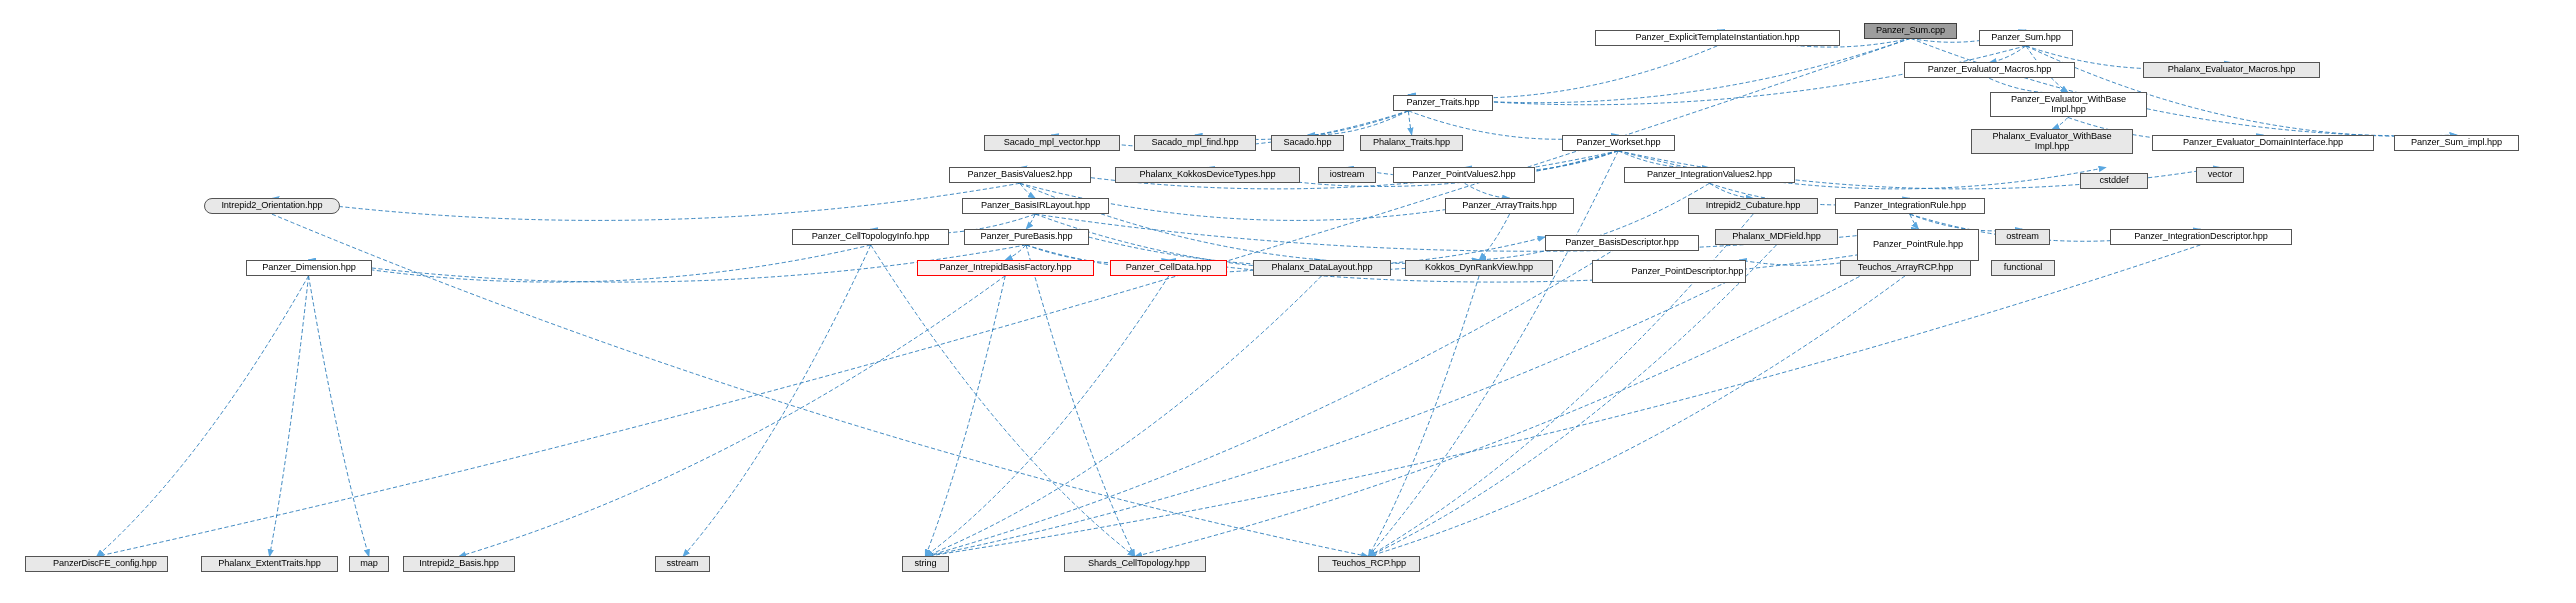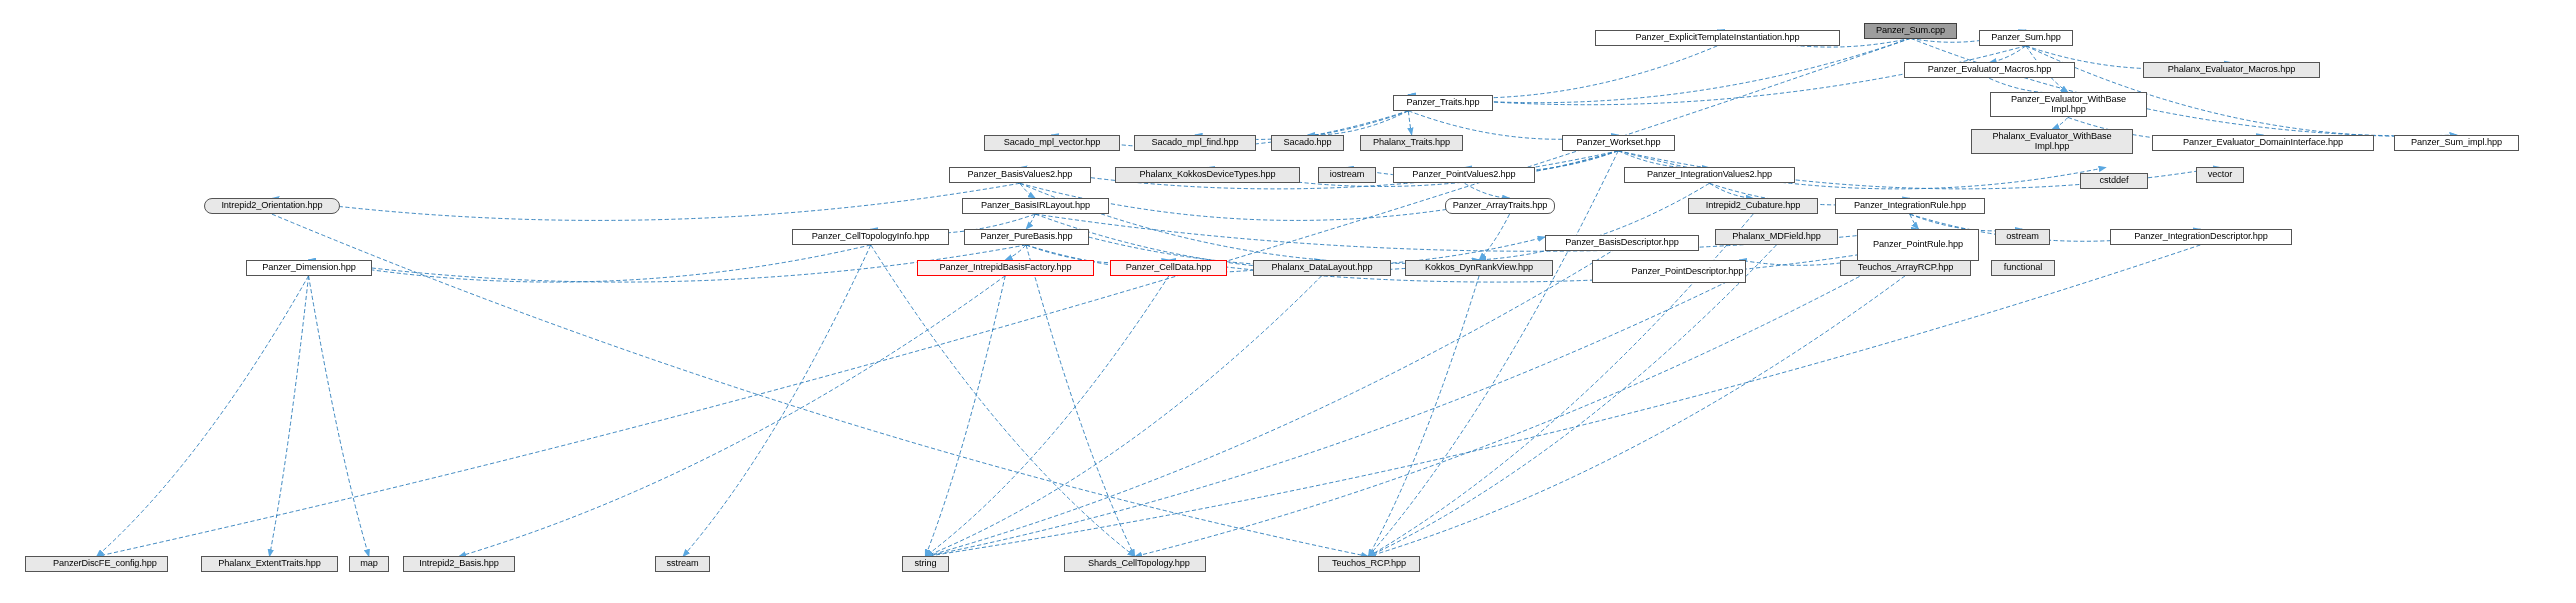--- a/index.html
+++ b/index.html
@@ -134,21 +134,21 @@
       <div class="node" style="left: 1562px; top: 135px; width: 113px; height: 16px; font-size: 9.2px;">Panzer_Workset.hpp</div>
       <div class="node" style="left: 949px; top: 167px; width: 142px; height: 16px; font-size: 9.2px;">Panzer_BasisValues2.hpp</div>
       <div class="node sys" style="left: 1115px; top: 167px; width: 185px; height: 16px; font-size: 9.2px;">Phalanx_KokkosDeviceTypes.hpp</div>
       <div class="node sys" style="left: 1318px; top: 167px; width: 58px; height: 16px; font-size: 9.2px;">iostream</div>
       <div class="node" style="left: 1393px; top: 167px; width: 142px; height: 16px; font-size: 9.2px;">Panzer_PointValues2.hpp</div>
       <div class="node" style="left: 1624px; top: 167px; width: 171px; height: 16px; font-size: 9.2px;">Panzer_IntegrationValues2.hpp</div>
       <div class="node sys" style="left: 2080px; top: 167px; width: 68px; height: 16px; font-size: 9.2px; margin-top: 6px;">cstddef</div>
       <div class="node sys" style="left: 2196px; top: 167px; width: 48px; height: 16px; font-size: 9.2px;">vector</div>
       <div class="node sys" style="left: 204px; top: 198px; width: 136px; height: 16px; font-size: 9.2px; border-radius: 8px;">Intrepid2_Orientation.hpp</div>
       <div class="node" style="left: 962px; top: 198px; width: 147px; height: 16px; font-size: 9.2px;">Panzer_BasisIRLayout.hpp</div>
-      <div class="node" style="left: 1445px; top: 198px; width: 110px; height: 16px; font-size: 9.2px; border-radius: 7px;">Panzer_ArrayTraits.hpp</div>
+      <div class="node" style="left: 1445px; top: 198px; width: 129px; height: 16px; font-size: 9.2px;">Panzer_ArrayTraits.hpp</div>
       <div class="node sys" style="left: 1688px; top: 198px; width: 130px; height: 16px; font-size: 9.2px;">Intrepid2_Cubature.hpp</div>
       <div class="node" style="left: 1835px; top: 198px; width: 150px; height: 16px; font-size: 9.2px;">Panzer_IntegrationRule.hpp</div>
       <div class="node" style="left: 792px; top: 229px; width: 157px; height: 16px; font-size: 9.2px;">Panzer_CellTopologyInfo.hpp</div>
       <div class="node" style="left: 964px; top: 229px; width: 125px; height: 16px; font-size: 9.2px;">Panzer_PureBasis.hpp</div>
       <div class="node" style="left: 1545px; top: 235px; width: 154px; height: 16px; font-size: 9.2px;">Panzer_BasisDescriptor.hpp</div>
       <div class="node sys" style="left: 1715px; top: 229px; width: 123px; height: 16px; font-size: 9.2px;">Phalanx_MDField.hpp</div>
       <div class="node" style="left: 1857px; top: 229px; width: 122px; height: 32px; font-size: 9.2px; text-align: center;">Panzer_PointRule.hpp</div>
       <div class="node sys" style="left: 1995px; top: 229px; width: 55px; height: 16px; font-size: 9.2px;">ostream</div>
       <div class="node" style="left: 2110px; top: 229px; width: 182px; height: 16px; font-size: 9.2px;">Panzer_IntegrationDescriptor.hpp</div>
       <div class="node" style="left: 246px; top: 260px; width: 126px; height: 16px; font-size: 9.2px;">Panzer_Dimension.hpp</div>

